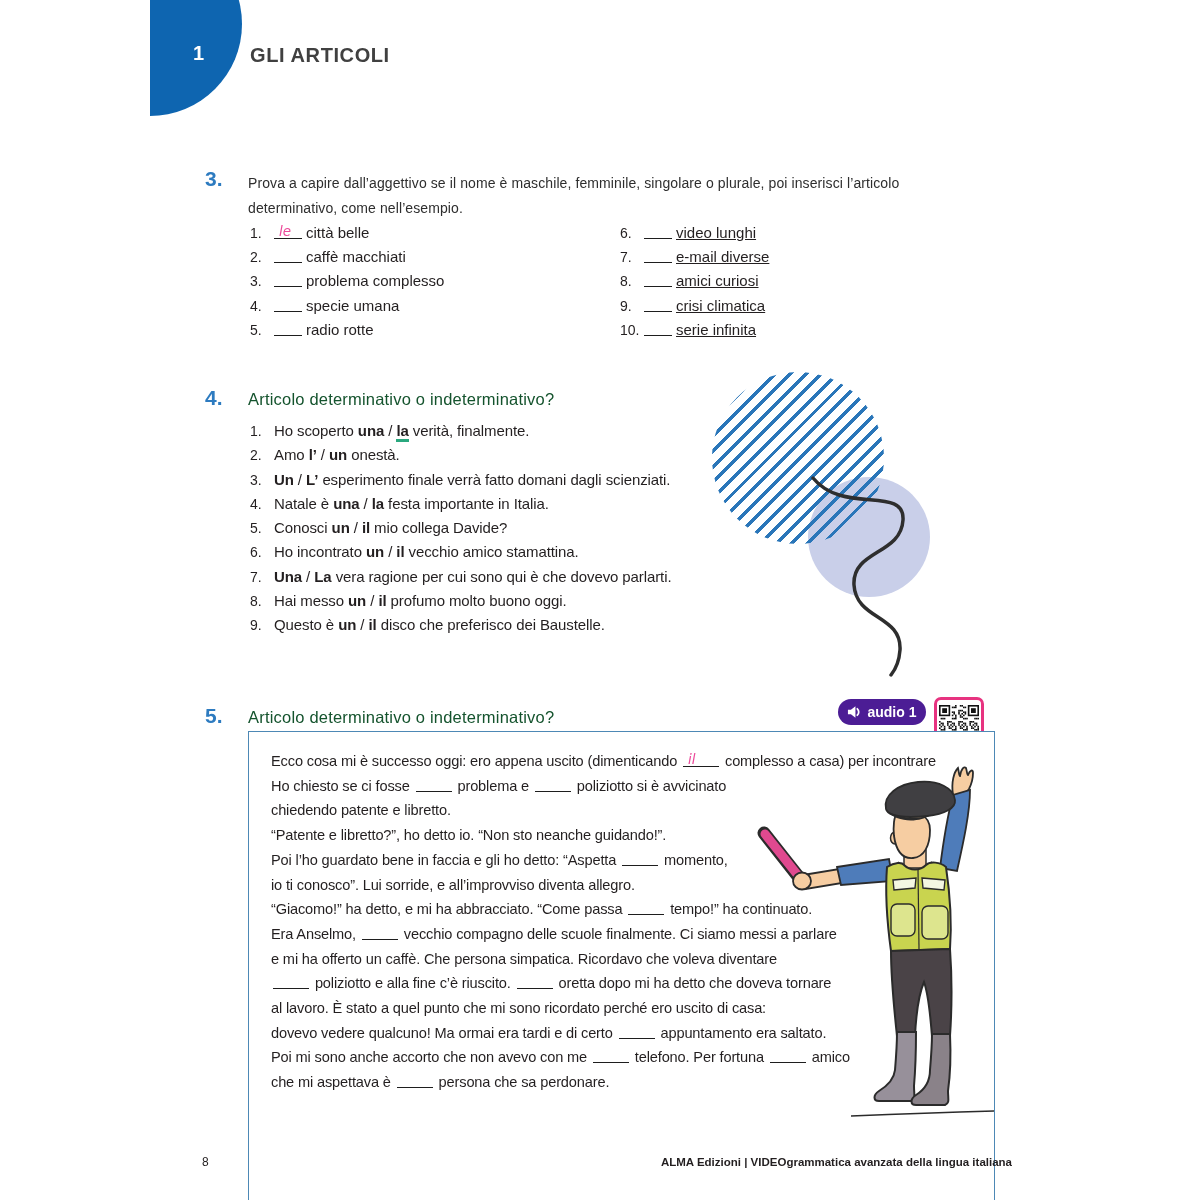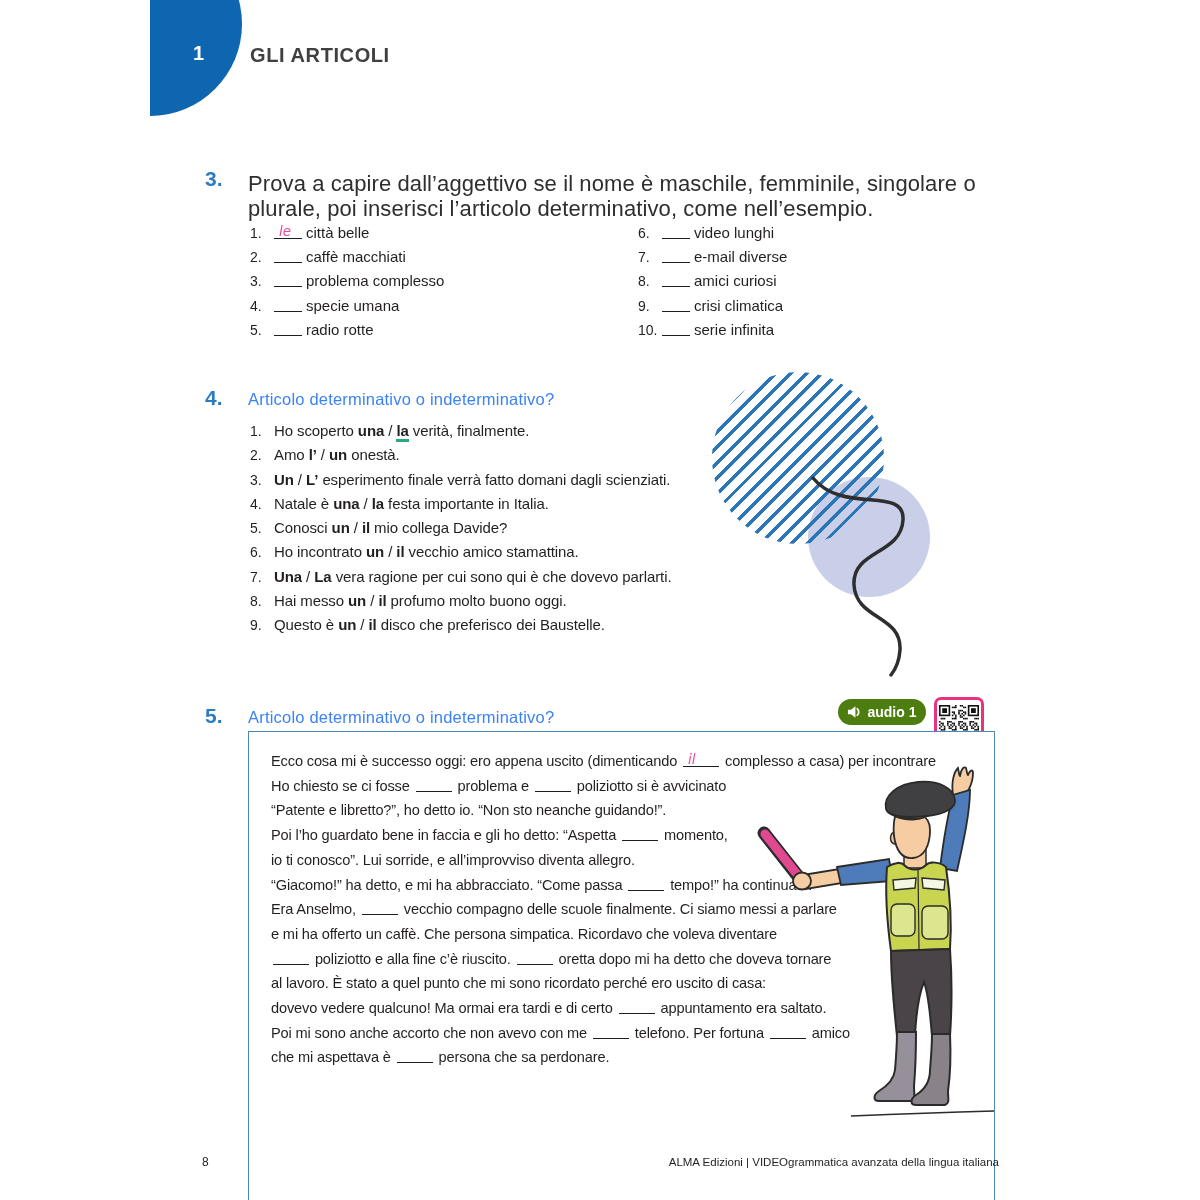--- a/index.html
+++ b/index.html
@@ -9,28 +9,28 @@
   
   .unit-circle { position:absolute; left:150px; top:-68px; width:92px; height:184px;
     background:#0e65b0; border-radius:0 92px 92px 0; }
   .unit-circle .unit-num { position:absolute; left:43px; top:110px; color:#fff;
     font-size:20px; font-weight:bold; }
   .page-title { position:absolute; left:250px; top:44px; font-size:20px; font-weight:bold;
     color:#404040; letter-spacing:0.6px; }
 
   
   .ex-num { position:absolute; font-size:21px; font-weight:bold; color:#2d7bc0; }
-  .ex-title { position:absolute; font-size:16.5px; color:#3b82f6; letter-spacing:0.2px; }
+  .ex-title { position:absolute; font-size:16.5px; color:#14532d; letter-spacing:0.2px; }
 
   
   #ex3-instruction { position:absolute; left:248px; top:171px; width:740px;
-    font-size:22px; line-height:25px; color:#2e2e2e; letter-spacing:0.1px; }
+    font-size:14px; line-height:25px; color:#2e2e2e; letter-spacing:0.1px; }
   .ex3-col { position:absolute; top:221px; font-size:15px; }
   #ex3-col-left { left:250px; }
-  #ex3-col-right { left:638px; }
+  #ex3-col-right { left:620px;text-decoration:underline; }
   .ex3-row { height:24.2px; line-height:24.2px; white-space:nowrap; }
   .item-num { display:inline-block; width:24px; font-size:14px; }
   .blank { display:inline-block; border-bottom:1.5px solid #1e1e1e; height:13px;
     position:relative; transform:translateY(1px); }
   .small-blank { width:28px; }
   .ex3-row .item-text { margin-left:4px; }
   .ans { position:absolute; left:5px; bottom:0; font-family:"DejaVu Sans", sans-serif;
     font-style:italic; font-size:13.5px; color:#ec4899; line-height:1; }
 
   
@@ -42,36 +42,36 @@
   
   .lavender-circle { position:absolute; left:808px; top:477px; width:122px; height:120px;
     border-radius:50%; background:#c9cfe9; }
   .striped-circle { position:absolute; left:712px; top:372px; width:172px; height:172px;
     border-radius:50%;
     background:repeating-linear-gradient(135deg, #2a76b9 0 3.5px, rgba(0,0,0,0) 3.5px 11px); }
   #squiggle { position:absolute; left:795px; top:468px; }
 
   
   .audio-badge { position:absolute; left:838px; top:699px; width:88px; height:26px;
-    background:#4d7c0f; border-radius:13px; color:#fff; display:flex; align-items:center;
+    background:#4c1d95; border-radius:13px; color:#fff; display:flex; align-items:center;
     justify-content:center; gap:5px; font-weight:bold; font-size:14px; }
   .qr-box { position:absolute; left:934px; top:697px; width:50px; height:56px;
     border:3px solid #e73380; border-radius:7px; background:#fff;
     display:flex; align-items:center; justify-content:center; }
   .passage-box { position:absolute; left:248px; top:731px; width:747px; height:488px;
     border:1.5px solid #4d88b5; background:#fff; overflow:hidden; }
   #passage { position:absolute; left:22px; top:17px; width:690px;
     font-size:14.6px; line-height:24.7px; letter-spacing:-0.15px; }
   .passage-line { white-space:nowrap; }
   .passage-blank { width:36px; margin:0 2px; }
   #officer { position:absolute; left:508px; top:32px; }
 
   
   .page-num { position:absolute; left:202px; top:1155px; font-size:12px; }
-  .credit { position:absolute; right:201px; top:1156px; font-size:11.5px; font-weight:normal; }
+  .credit { position:absolute; right:188px; top:1156px; font-size:11.5px; font-weight:bold; }
 </style>
 </head>
 <body>
 
 <div class="unit-circle">
   <span class="unit-num">1</span>
 </div>
 <div class="page-title">GLI ARTICOLI</div>
 
 <div class="ex-num" style="left:205px; top:167px;">3.</div>
@@ -297,20 +297,21 @@
         <rect x="20" y="24" width="1" height="1"></rect>
         <rect x="21" y="24" width="1" height="1"></rect>
       </g>
   </svg>
 </div>
 
 <div class="passage-box">
   <div id="passage">
       <div class="passage-line"><span>Ecco cosa mi è successo oggi: ero appena uscito (dimenticando </span><span class="blank passage-blank"><span class="ans">il</span></span> <span>complesso a casa) per incontrare</span></div>
       <div class="passage-line"><span>Ho chiesto se ci fosse </span><span class="blank passage-blank"></span> <span>problema e </span><span class="blank passage-blank"></span> <span>poliziotto si è avvicinato</span></div>
+      <div class="passage-line"><span>chiedendo patente e libretto.</span></div>
       <div class="passage-line"><span>“Patente e libretto?”, ho detto io. “Non sto neanche guidando!”.</span></div>
       <div class="passage-line"><span>Poi l’ho guardato bene in faccia e gli ho detto: “Aspetta </span><span class="blank passage-blank"></span> <span>momento,</span></div>
       <div class="passage-line"><span>io ti conosco”. Lui sorride, e all’improvviso diventa allegro.</span></div>
       <div class="passage-line"><span>“Giacomo!” ha detto, e mi ha abbracciato. “Come passa </span><span class="blank passage-blank"></span> <span>tempo!” ha continuato.</span></div>
       <div class="passage-line"><span>Era Anselmo, </span><span class="blank passage-blank"></span> <span>vecchio compagno delle scuole finalmente. Ci siamo messi a parlare</span></div>
       <div class="passage-line"><span>e mi ha offerto un caffè. Che persona simpatica. Ricordavo che voleva diventare</span></div>
       <div class="passage-line"><span class="blank passage-blank"></span> <span>poliziotto e alla fine c’è riuscito. </span><span class="blank passage-blank"></span> <span>oretta dopo mi ha detto che doveva tornare</span></div>
       <div class="passage-line"><span>al lavoro. È stato a quel punto che mi sono ricordato perché ero uscito di casa:</span></div>
       <div class="passage-line"><span>dovevo vedere qualcuno! Ma ormai era tardi e di certo </span><span class="blank passage-blank"></span> <span>appuntamento era saltato.</span></div>
       <div class="passage-line"><span>Poi mi sono anche accorto che non avevo con me </span><span class="blank passage-blank"></span> <span>telefono. Per fortuna </span><span class="blank passage-blank"></span> <span>amico</span></div>

